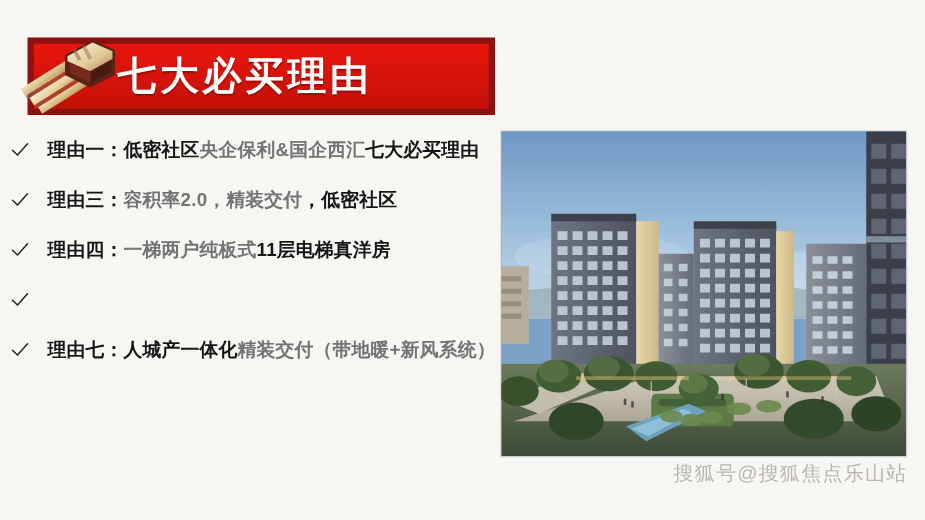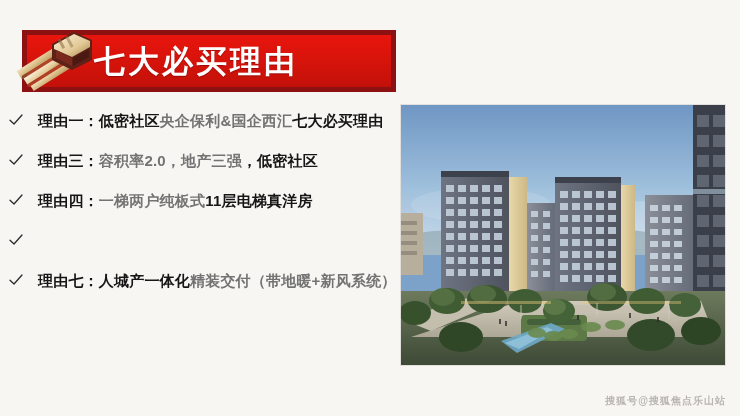--- a/index.html
+++ b/index.html
@@ -116,27 +116,26 @@
     overflow: hidden;
     background: #7ca2c9;
     box-shadow: 0 0 0 1px #e2e0dc;
   }
   .photo svg { display: block; }
 
   
   .watermark {
     position: absolute;
     right: 14px;
-    bottom: 10px;
-    font-size: 10px;
+    bottom: 28px;
+    font-size: 16px;
     color: #b9b6b1;
     letter-spacing: 1px;
     white-space: nowrap;
     line-height: 1;
-    font-weight: bold;
   }
 </style>
 </head>
 <body>
 
 <div class="slide">
 
   <div class="banner-wrap">
     <div class="banner-outer"></div>
     <div class="banner-inner"></div>
@@ -188,21 +187,21 @@
     </div>
 
 
     <div class="reason-row">
       <span class="check-icon">
         <svg width="16" height="16" viewBox="0 0 16 16">
             <path d="M2 8.2 L6 12 L14 3" stroke="currentColor" stroke-width="1.3" fill="none" stroke-linecap="round" stroke-linejoin="round"></path>
           </svg>
       </span>
       <span class="reason-text">
-        <span>理由三：</span><span class="hl">容积率2.0，地产三强</span><span>，低密社区</span>
+        <span>理由三：</span><span class="hl">容积率2.0，精装交付</span><span>，低密社区</span>
       </span>
     </div>
 
     <div class="reason-row">
       <span class="check-icon">
         <svg width="16" height="16" viewBox="0 0 16 16">
             <path d="M2 8.2 L6 12 L14 3" stroke="currentColor" stroke-width="1.3" fill="none" stroke-linecap="round" stroke-linejoin="round"></path>
           </svg>
       </span>
       <span class="reason-text">

